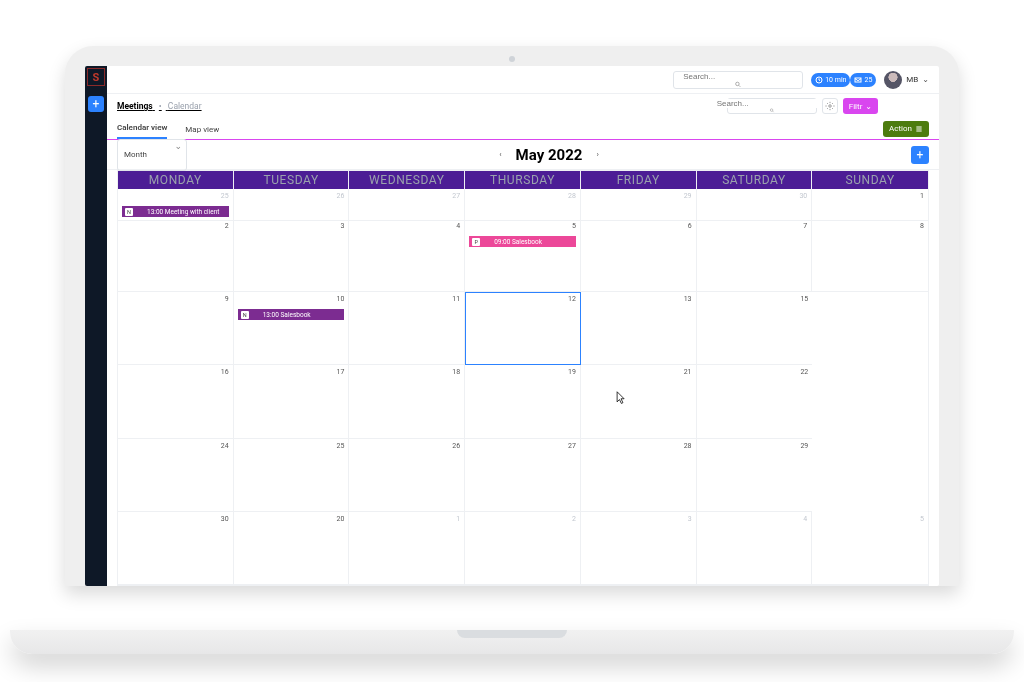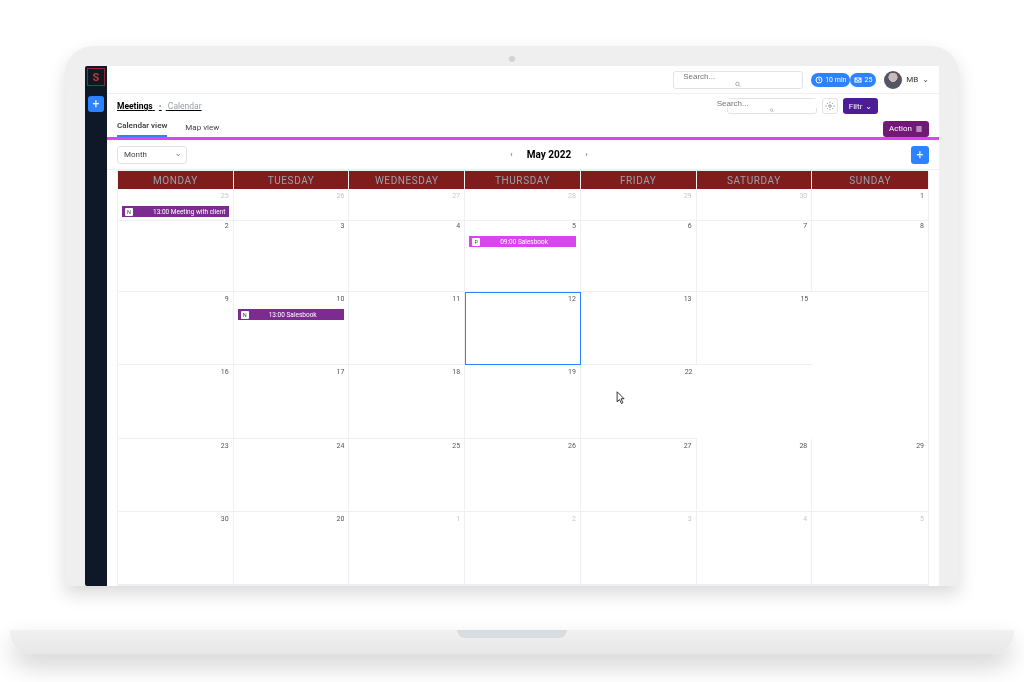--- a/index.html
+++ b/index.html
@@ -102,88 +102,88 @@
   .sub-right{display:flex; gap:5px; align-items:center;}
   .search-box.sm{width:90px; height:16px;}
   .gear{
     width:16px; height:16px; border:1px solid #e0e4e9; border-radius:3px;
     display:flex; align-items:center; justify-content:center; color:#888; font-size:9px;
   }
   .btn{
     height:16px; border-radius:3px; font-size:8px; padding:0 6px;
     display:flex; align-items:center; gap:3px; color:#fff;
   }
-  .btn.green{background:#4c1d95;}
-  .btn.blue{background:#701a75;margin-top:45px;}
+  .btn.green{background:#d946ef;}
+  .btn.blue{background:#4d7c0f;margin-top:45px;}
   .btn .car{font-size:8px;}
 
   .tabs{
     height:22px; display:flex; align-items:flex-end; gap:18px;
-    padding:0 10px; border-bottom:3px solid #d946ef; font-size:8px;
+    padding:0 10px; border-bottom:1px solid #d946ef; font-size:8px;
   }
   .tab{padding-bottom:5px;color:#444;}
   .tab.active{border-bottom:2px solid #2c82ff; font-weight:600;}
 
   .controls{
     height:30px; display:flex; align-items:center; justify-content:space-between;
     padding:0 10px; border-bottom:1px solid #eef0f3;
   }
   .dropdown{
-    height:18px; border:1px solid #e0e4e9; border-radius:3px;
+    height:32px; border:1px solid #e0e4e9; border-radius:3px;
     font-size:8px; padding:0 14px 0 6px; display:flex; align-items:center;
     position:relative; width:70px; color:#444;
   }
   .dropdown::after{
     content:"⌄"; position:absolute; right:4px; top:1px; color:#888; font-size:9px;
   }
   .month-nav{display:flex; align-items:center; gap:14px; font-size:8px;}
-  .month-nav .title{font-weight:700; font-size:10px;}
+  .month-nav .title{font-weight:700; font-size:15px;}
   .nav-btn{color:#555;}
   .add-btn{
     width:18px; height:18px; background:#2c82ff; color:#fff; border-radius:3px;
     display:flex; align-items:center; justify-content:center; font-size:12px;
   }
 
   .cal{
     flex:1; display:flex; flex-direction:column;
     margin:0 10px; border:1px solid #eef0f3;
   }
   .dayhdr{
     display:grid; grid-template-columns:repeat(7,1fr);
-    background:#7f1d1d; height:18px; 
-    font-size:10px; letter-spacing:.6px; color:#9aa1ad;
+    background:#4c1d95; height:18px; 
+    font-size:12px; letter-spacing:.6px; color:#9aa1ad;
   }
   .dayhdr div{display:flex;align-items:center;justify-content:center;border-right:1px solid #eef0f3;}
   .dayhdr div:last-child{border-right:none;}
 
   .weeks{flex:1; display:grid; grid-template-rows:30px repeat(5,1fr);}
   .week{display:grid; grid-template-columns:repeat(7,1fr);}
   .cell{
     border-right:1px solid #eef0f3; border-bottom:1px solid #eef0f3;
     position:relative; padding:3px 4px;
   }
   .cell:last-child{border-right:none;}
   .cell .num{
     position:absolute; top:3px; right:4px; font-size:7px; color:#555;
   }
   .cell.dim .num{color:#c2c7cf;}
   .cell.selected{outline:1.5px solid #2c82ff; outline-offset:-1px; z-index:1;}
 
   .event{
     margin-top:14px;
     height:11px; border-radius:0; font-size:6.5px; color:#fff;
-    display:flex; align-items:center; padding:0 3px; gap:20px;
+    display:flex; align-items:center; padding:0 3px; gap:14px;
     white-space:nowrap; overflow:hidden;
   }
   .event .tag{
     background:#fff; color:#444; font-size:5.5px; width:8px; height:8px;
     border-radius:1px; display:flex; align-items:center; justify-content:center;
   }
   .ev-purple{background:#7c2c91;}
-  .ev-amber{background:#d946ef;}
+  .ev-amber{background:#ec4899;}
 
   .cursor{
     position:absolute; width:10px; height:14px; pointer-events:none;
   }
 </style>
 </head>
 <body>
 
 <div class="laptop">
   <div class="screen">
@@ -372,27 +372,27 @@
               <div class="cell">
                 <span class="num">17</span>
               </div>
               <div class="cell">
                 <span class="num">18</span>
               </div>
               <div class="cell">
                 <span class="num">19</span>
               </div>
               <div class="cell">
+                <span class="num">21</span>
+              </div>
+              <div class="cell">
                 <span class="num">22</span>
               </div>
             </div>
             <div class="week">
-              <div class="cell">
-                <span class="num">23</span>
-              </div>
               <div class="cell">
                 <span class="num">24</span>
               </div>
               <div class="cell">
                 <span class="num">25</span>
               </div>
               <div class="cell">
                 <span class="num">26</span>
               </div>
               <div class="cell">

